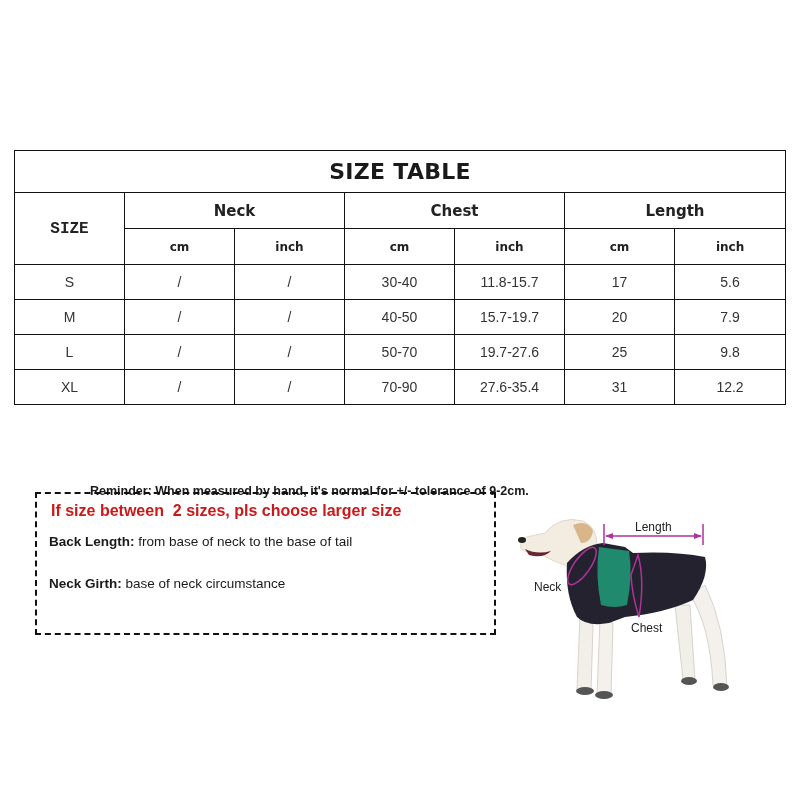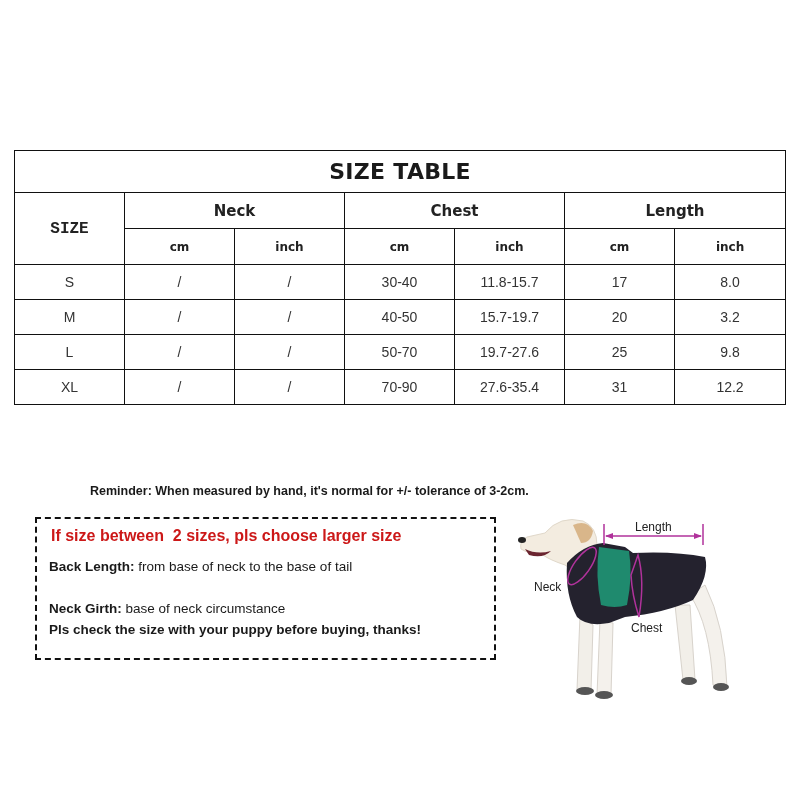--- a/index.html
+++ b/index.html
@@ -5,21 +5,21 @@
   html, body { margin:0; padding:0; background:#ffffff; }
   body { width:800px; height:800px; position:relative; overflow:hidden; font-family:"Liberation Sans", sans-serif; color:#222; }
   .size-table { position:absolute; left:14px; top:150px; width:771px; border-collapse:collapse; table-layout:fixed; }
   .size-table td { border:1.5px solid #111; text-align:center; padding:0; }
   .size-table .title-cell { height:41px; font-size:22px; font-weight:bold; color:#1a1a1a; font-family:"DejaVu Sans", sans-serif; letter-spacing:0.3px; }
   .size-table .grp { height:35px; font-size:15px; font-weight:bold; color:#222; font-family:"DejaVu Sans", sans-serif; }
   .size-table .sub { height:35px; font-size:12px; font-weight:bold; color:#222; font-family:"DejaVu Sans", sans-serif; }
   .size-table .sizehdr { font-size:16px; font-weight:bold; font-family:Liberation Mono, monospace; }
   .size-table .val { height:34px; font-size:14px; color:#333; }
   .reminder { position:absolute; left:90px; top:484px; font-size:12.5px; font-weight:bold; color:#1a1a1a; white-space:nowrap; }
-  .tips-box { position:absolute; left:35px; top:517px; width:461px; height:143px; border:2.5px dashed #111; box-sizing:border-box; }
+  .tips-box { position:absolute; left:35px; top:492px; width:461px; height:143px; border:2.5px dashed #111; box-sizing:border-box; }
   .tips-headline { position:absolute; left:14px; top:8px; font-size:16px; font-weight:bold; color:#cc1818; white-space:pre; }
   .tip-line { position:absolute; left:12px; font-size:13.5px; color:#1a1a1a; white-space:nowrap; }
   .tip-line b { font-weight:bold; }
   .dog-figure { position:absolute; left:505px; top:505px; width:230px; height:200px; }
   .dog-label { position:absolute; font-size:12px; color:#222; }
 </style>
 </head>
 <body>
 
 <table class="size-table">
@@ -50,30 +50,30 @@
     <td class="sub">cm</td>
     <td class="sub">inch</td>
   </tr>
   <tr>
     <td class="val">S</td>
     <td class="val">/</td>
     <td class="val">/</td>
     <td class="val">30-40</td>
     <td class="val">11.8-15.7</td>
     <td class="val">17</td>
-    <td class="val">8.0</td>
+    <td class="val">5.6</td>
   </tr>
   <tr>
     <td class="val">M</td>
     <td class="val">/</td>
     <td class="val">/</td>
     <td class="val">40-50</td>
     <td class="val">15.7-19.7</td>
     <td class="val">20</td>
-    <td class="val">3.2</td>
+    <td class="val">7.9</td>
   </tr>
   <tr>
     <td class="val">L</td>
     <td class="val">/</td>
     <td class="val">/</td>
     <td class="val">50-70</td>
     <td class="val">19.7-27.6</td>
     <td class="val">25</td>
     <td class="val">9.8</td>
   </tr>
@@ -82,27 +82,26 @@
     <td class="val">/</td>
     <td class="val">/</td>
     <td class="val">70-90</td>
     <td class="val">27.6-35.4</td>
     <td class="val">31</td>
     <td class="val">12.2</td>
   </tr>
 </tbody>
   </table>
 
-<div class="reminder">Reminder: When measured by hand, it's normal for +/- tolerance of 3-2cm.</div>
+<div class="reminder">Reminder: When measured by hand, it's normal for +/- tolerance of 9-2cm.</div>
 
 <div class="tips-box">
   <div class="tips-headline">If size between  2 sizes, pls choose larger size</div>
   <div class="tip-line" style="top:40px;"><b>Back Length:</b><span> from base of neck to the base of tail</span></div>
   <div class="tip-line" style="top:82px;"><b>Neck Girth:</b><span> base of neck circumstance</span></div>
-  <div class="tip-line" style="top:103px; font-weight:bold;">Pls check the size with your puppy before buying, thanks!</div>
 </div>
 
 <div class="dog-figure">
   <svg width="230" height="200" viewBox="0 0 230 200">
 
     <path d="M75 110 L72 185 L86 186 L88 120 Z" fill="#f2efe9" stroke="#d8d3cc" stroke-width="1"></path>
     <path d="M95 115 L92 190 L106 190 L108 118 Z" fill="#f4f1ec" stroke="#d8d3cc" stroke-width="1"></path>
     <path d="M170 100 L178 175 L190 175 L185 100 Z" fill="#f2efe9" stroke="#d8d3cc" stroke-width="1"></path>
     <path d="M185 90 Q205 120 208 180 L222 182 Q220 120 200 80 Z" fill="#f4f1ec" stroke="#d8d3cc" stroke-width="1"></path>
     <ellipse cx="80" cy="186" rx="9" ry="4" fill="#555"></ellipse>

